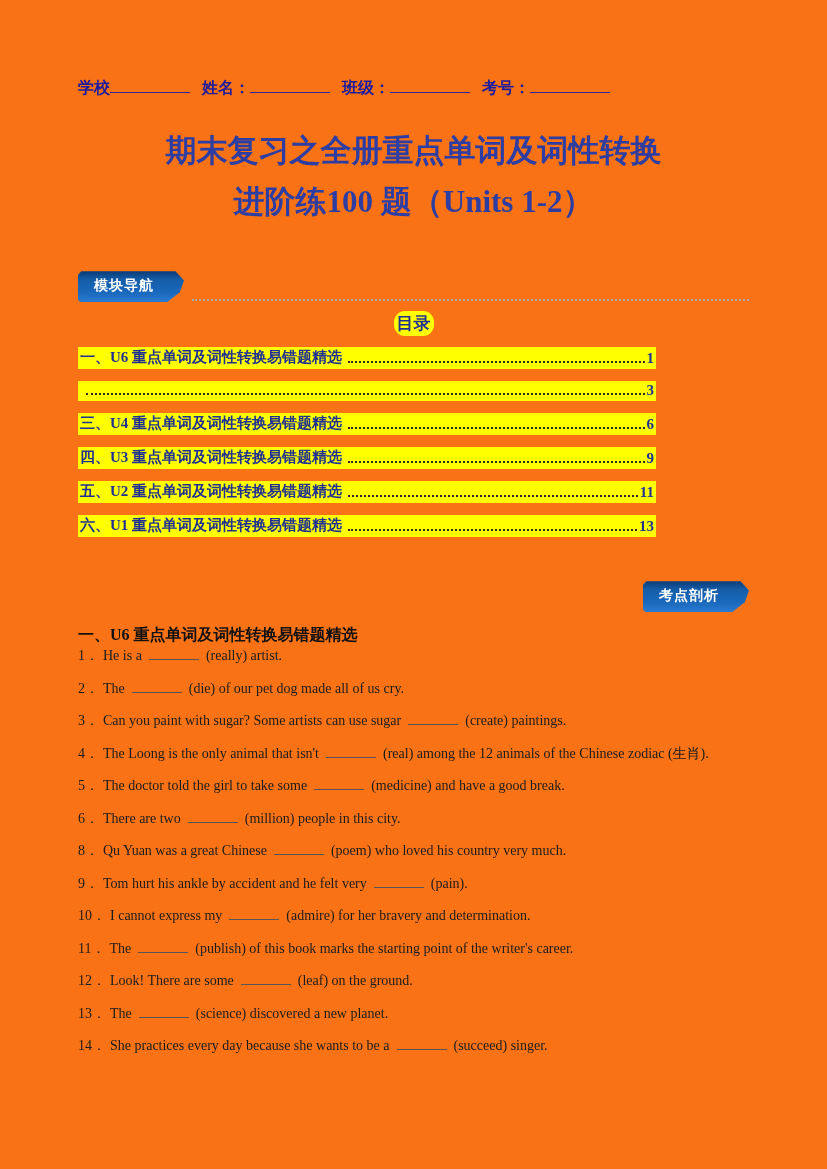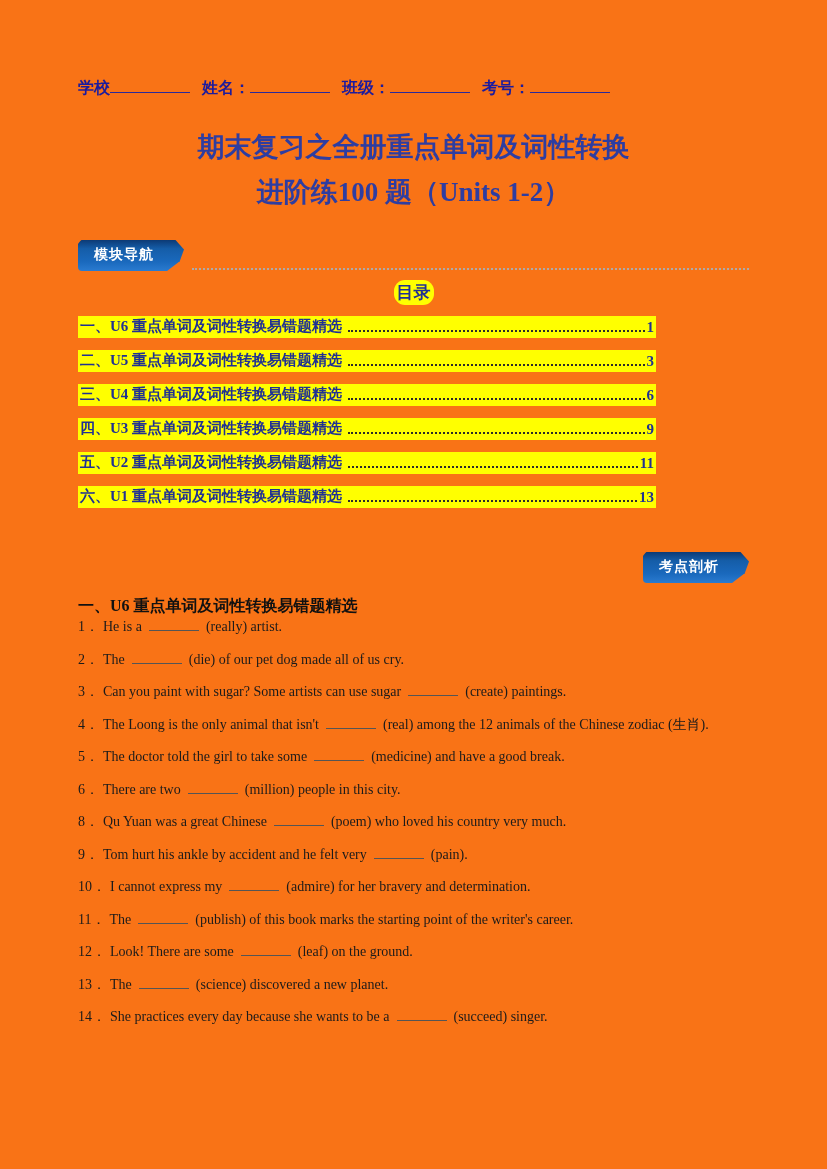--- a/index.html
+++ b/index.html
@@ -30,30 +30,30 @@
     border-bottom: 1.5px solid #2a2a9a;
     margin-right: 2px;
   }
 
   
   .doc-title {
     margin-top: 26px;
     text-align: center;
     color: #2e3da1;
     font-weight: bold;
-    font-size: 27px;
+    font-size: 31px;
     line-height: 1.65;
   }
 
   
   .badge-row {
     display: flex;
     align-items: flex-end;
   }
-  .badge-row.first { margin-top: 26px; }
+  .badge-row.first { margin-top: 44px; }
   .badge-row.second { margin-top: 44px; flex-direction: column; }
   .badge {
     position: relative;
     color: #ffffff;
     font-weight: bold;
     font-size: 14px;
     letter-spacing: 1px;
     padding: 6px 30px 7px 16px;
     background: linear-gradient(180deg, #0c3a75 0%, #155da8 28%, #1a69bd 70%, #2a7bd0 100%);
     clip-path: polygon(0% 12%, 3% 0%, 92% 0%, 100% 30%, 96% 68%, 84% 100%, 0% 100%);
@@ -161,21 +161,20 @@
 
   <div class="toc-list">
 
       <div class="toc-row">
         <span class="toc-label">一、U6 重点单词及词性转换易错题精选</span>
         <span class="toc-leader"></span>
         <span class="toc-page">1</span>
       </div>
 
       <div class="toc-row">
-        <span class="toc-label">二、U5 重点单词及词性转换易错题精选</span>
         <span class="toc-leader"></span>
         <span class="toc-page">3</span>
       </div>
 
       <div class="toc-row">
         <span class="toc-label">三、U4 重点单词及词性转换易错题精选</span>
         <span class="toc-leader"></span>
         <span class="toc-page">6</span>
       </div>
 

